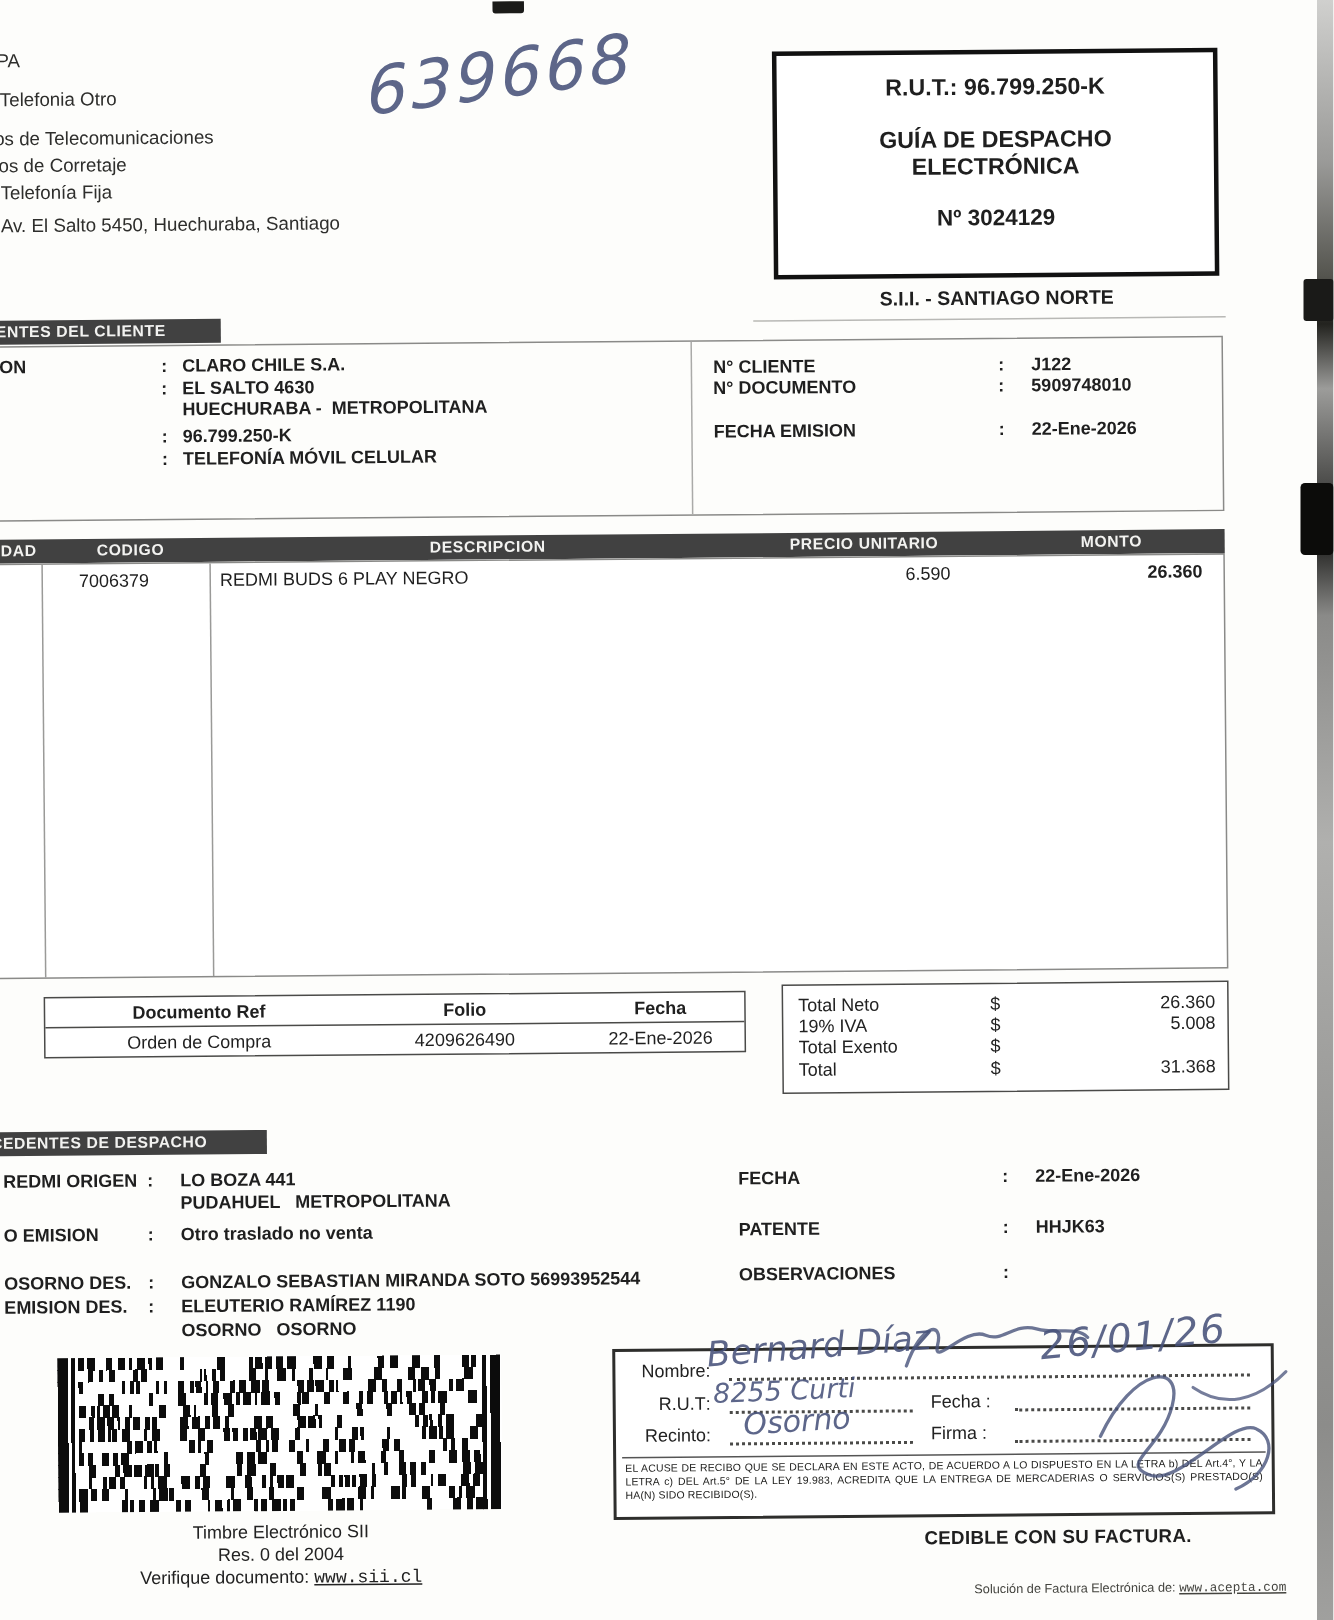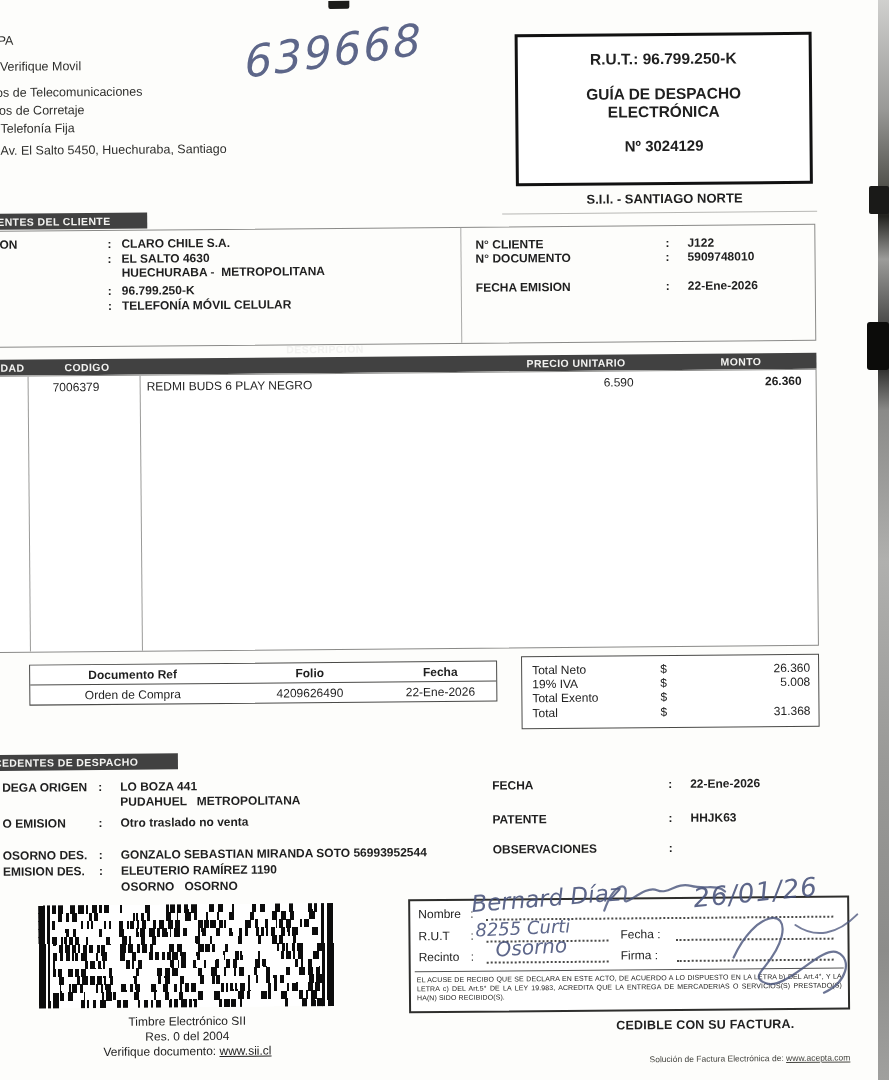--- a/index.html
+++ b/index.html
@@ -1,63 +1,63 @@
 <!DOCTYPE html>
 <html><head>
 <meta charset="utf-8">
 <style>
   html,body{margin:0;padding:0;}
   body{width:889px;height:1080px;position:relative;overflow:hidden;background:#fdfdfb;
        font-family:"Liberation Sans",sans-serif;color:#1f1f1f;}
   .abs{position:absolute;}
   .b{font-weight:bold;}
   .pre{white-space:pre;}
-  .u{text-decoration:underline;}
+  .u{text-decoration:underline;font-family:Liberation Mono, monospace;}
   .doc{position:absolute;inset:0;transform:rotate(-0.5deg);transform-origin:50% 50%;}
   .txt{color:#2e2e2c;font-size:12.5px;white-space:nowrap;}
   .bar{background:#414141;color:#f2f2f0;font-weight:bold;font-size:10.5px;letter-spacing:.4px;
        line-height:16px;height:16px;padding-left:4px;box-sizing:border-box;white-space:nowrap;}
   .rutbox{left:519px;top:35px;width:297px;height:152px;border:3px solid #111;box-sizing:border-box;
           text-align:center;background:#fff;}
   .crow{display:flex;font-weight:bold;font-size:12px;white-space:nowrap;}
   .clab{display:inline-block;}
   .csep{display:inline-block;}
   .vline{position:absolute;top:0;bottom:0;width:1px;background:#9a9a98;}
   .cellnum{white-space:nowrap;font-size:12px;}
   .refbox{left:28px;top:661px;width:468px;height:41px;border:1px solid #4a4a48;box-sizing:border-box;background:#fff;}
   .refrow{display:flex;text-align:center;font-size:12px;height:19px;align-items:center;}
   .refhead{border-bottom:1px solid #4a4a48;}
   .rc1{width:44%;} .rc2{width:32%;} .rc3{width:24%;}
   .totbox{left:520px;top:657px;width:298px;height:73px;border:1px solid #4a4a48;box-sizing:border-box;background:#fff;}
   .totrow{position:absolute;left:10px;right:8px;display:flex;font-size:12px;color:#222;}
   .totlab{width:128px;} .totcur{width:42px;} .totval{flex:1;text-align:right;}
   .sigbox{left:405px;top:899px;width:441px;height:114px;border:2px solid #2e2e2c;box-sizing:border-box;background:#fff;}
   .sigrow{position:absolute;left:8px;right:10px;display:flex;align-items:flex-end;font-size:12px;color:#222;}
-  .siglab{width:52px;} .sigsep{width:12px;}
+  .siglab{width:52px;text-align:right;} .sigsep{width:12px;}
   .siglab2{width:52px;margin-left:8px;}
   .dotline{border-bottom:2px dotted #4a4a48;height:11px;margin:0 4px;}
   .flex1{flex:1;}
   .legal{position:absolute;left:6px;right:6px;top:74px;font-size:7px;line-height:1.3;color:#1c1c1a;
          text-align:justify;letter-spacing:.1px;}
   .ink{color:#47527a;font-style:italic;font-family:"DejaVu Sans",sans-serif;opacity:.88;white-space:nowrap;}
   .stampcap{left:35px;width:296px;text-align:center;font-size:12px;color:#222;}
   .scanstrip{left:878px;top:0;width:11px;height:1080px;
     background:linear-gradient(180deg,#d0d0ce 0%,#9a9a98 10%,#55554f 17%,#23231f 20%,#9c9c9a 24%,
                #4a4a48 30%,#161614 33%,#8a8a88 38%,#b0b0ae 52%,#9a9a98 70%,#8c8c8a 88%,#a0a09e 100%);}
 </style>
 </head>
 <body>
 
 <div id="page">
   <div class="doc">
 
     <div class="abs" style="left:333px;top:0;width:21px;height:8px;background:#1b1b19;border-radius:0 0 2px 2px;"></div>
 
     <div class="abs txt" style="left:2px;top:30px;">PA</div>
-    <div class="abs txt" style="left:4px;top:56px;">Verifique Movil</div>
+    <div class="abs txt" style="left:4px;top:56px;">Telefonia Otro</div>
     <div class="abs txt" style="left:0px;top:82px;">os de Telecomunicaciones</div>
     <div class="abs txt" style="left:0px;top:100px;">ios de Corretaje</div>
     <div class="abs txt" style="left:4px;top:118px;">Telefonía Fija</div>
     <div class="abs txt" style="left:4px;top:140px;">Av. El Salto 5450, Huechuraba, Santiago</div>
 
     <div class="abs ink" style="left:248px;top:24px;font-size:44px;letter-spacing:2px;transform:rotate(-7deg) skewX(-6deg);">639668</div>
 
     <div class="abs rutbox">
       <div class="b" style="font-size:15.5px;margin-top:14px;">R.U.T.: 96.799.250-K</div>
       <div class="b" style="font-size:15.5px;margin-top:17px;">GUÍA DE DESPACHO</div>
@@ -111,21 +111,21 @@
     </div>
     <div class="abs crow" style="left:478px;top:281px;">
       <span class="clab" style="width:190px;">FECHA EMISION</span>
       <span class="csep" style="width:22px;">:</span>
       <span>22-Ene-2026</span>
     </div>
 
     <div class="abs bar" style="left:-12px;top:356px;width:830px;"></div>
     <span class="abs" style="left:2px;top:358px;font-size:10.5px;font-weight:bold;color:#f2f2f0;letter-spacing:.4px;">DAD</span>
     <span class="abs" style="left:66px;top:358px;font-size:10.5px;font-weight:bold;color:#f2f2f0;letter-spacing:.4px;">CODIGO</span>
-    <span class="abs" style="left:288px;top:342px;font-size:10.5px;font-weight:bold;color:#f2f2f0;letter-spacing:.4px;">DESCRIPCION</span>
+    <span class="abs" style="left:288px;top:358px;font-size:10.5px;font-weight:bold;color:#f2f2f0;letter-spacing:.4px;">DESCRIPCION</span>
     <span class="abs" style="left:528px;top:358px;font-size:10.5px;font-weight:bold;color:#f2f2f0;letter-spacing:.4px;">PRECIO UNITARIO</span>
     <span class="abs" style="left:722px;top:358px;font-size:10.5px;font-weight:bold;color:#f2f2f0;letter-spacing:.4px;">MONTO</span>
 
     <div class="abs" style="left:-12px;top:372px;width:830px;height:277px;border:1px solid #8a8a88;box-sizing:border-box;background:#fff;">
       <div class="vline" style="left:40px;"></div>
       <div class="vline" style="left:152px;"></div>
     </div>
     <span class="abs cellnum" style="left:54px;top:377px;">7006379</span>
     <span class="abs cellnum" style="left:148px;top:377px;">REDMI BUDS 6 PLAY NEGRO</span>
     <span class="abs cellnum" style="left:545px;top:377px;width:90px;text-align:right;">6.590</span>
@@ -163,21 +163,21 @@
       <div class="totrow" style="top:49px;">
         <span class="totlab">Total</span>
         <span class="totcur">$</span>
         <span class="totval">31.368</span>
       </div>
     </div>
 
     <div class="abs bar" style="left:-12px;top:751px;width:188px;">CEDENTES DE DESPACHO</div>
 
     <div class="abs crow" style="left:0px;top:777px;">
-      <span class="clab" style="width:96px;">DEGA ORIGEN</span>
+      <span class="clab" style="width:96px;">REDMI ORIGEN</span>
       <span class="csep" style="width:22px;">:</span>
       <span>LO BOZA 441</span>
     </div>
     <div class="abs crow" style="left:0px;top:792px;">
       <span class="clab" style="width:96px;"></span>
       <span class="csep" style="width:22px;"></span>
       <span class="pre">PUDAHUEL   METROPOLITANA</span>
     </div>
     <div class="abs crow" style="left:0px;top:813px;">
       <span class="clab" style="width:96px;">O EMISION</span>

